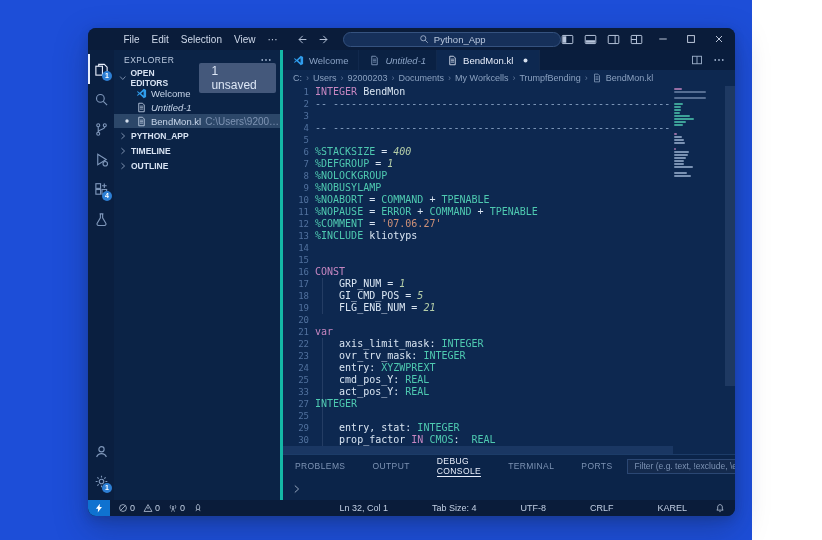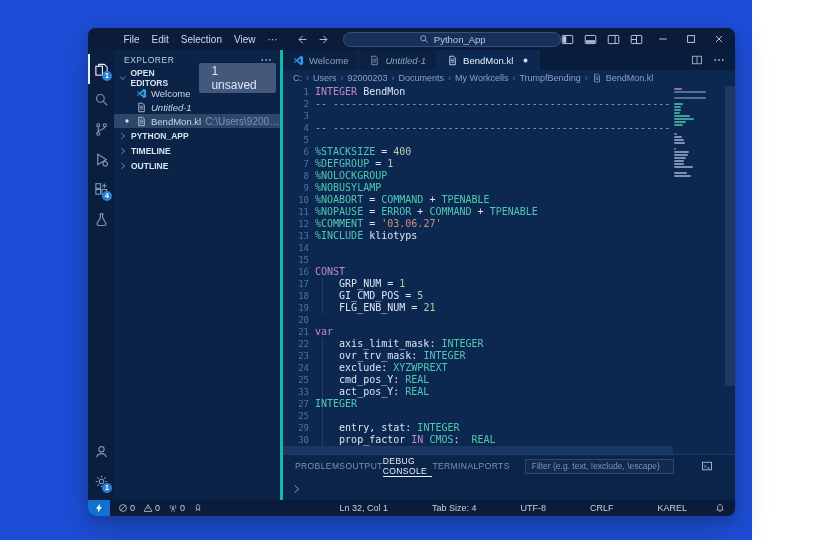--- a/index.html
+++ b/index.html
@@ -68,21 +68,21 @@
   #tab-actions .ic { width:12px; height:12px; }
 
   #breadcrumb { height:16px; flex:0 0 16px; display:flex; align-items:center; gap:4px; padding:0 10px; font-size:9px; color:#8aa0bf; background:#0d2850; }
   .crumb-sep { color:#5f7699; font-size:9px; }
   #breadcrumb .ic { width:10px; height:10px; color:#8aa0bf; }
 
   #editor { position:relative; flex:1; overflow:hidden; background:#0d2850; }
   #code { position:absolute; left:0; top:0; right:62px; font-family:"DejaVu Sans Mono", monospace; font-size:10px; line-height:12px; }
   .line { display:flex; height:12px; white-space:pre; }
   .ln { width:32px; flex:0 0 32px; text-align:right; padding-right:6px; color:#51719e; font-size:9px; }
-  .tk-kw{color:#c586c0;} .tk-dir{color:#4ec9b0;} .tk-type{color:#4ec9b0;} .tk-num{color:#b5cea8;}
+  .tk-kw{color:#c586c0;} .tk-dir{color:#4ec9b0;} .tk-type{color:#4ec9b0;} .tk-num{color:#b5cea8;font-style:italic;}
   .tk-str{color:#ce9178;} .tk-txt{color:#d9e5f2;} .tk-cmt{color:#8aa3c4;}
   .iguide { position:absolute; width:1px; background:rgba(190,210,240,.13); left:39px; }
   #cur-line { position:absolute; left:0; right:62px; bottom:0; height:8px; background:rgba(90,130,190,.18); }
   #minimap { position:absolute; top:2px; right:11px; width:50px; }
   .mm-bar { height:2px; margin-bottom:1px; border-radius:1px; opacity:.75; }
   #scrollbar { position:absolute; top:0; right:0; width:10px; height:300px; background:rgba(110,140,185,.18); }
 
   
   #panel { height:46px; flex:0 0 46px; background:#0b2449; border-top:1px solid #1c3c68; display:flex; flex-direction:column; }
   #panel-tabs { height:22px; display:flex; align-items:center; gap:15px; padding:0 12px; }
@@ -418,33 +418,33 @@
               <div class="line"><span class="ln">2</span><span class="tk-cmt">-- --------------------------------------------------------</span></div>
               <div class="line"><span class="ln">3</span></div>
               <div class="line"><span class="ln">4</span><span class="tk-cmt">-- --------------------------------------------------------</span></div>
               <div class="line"><span class="ln">5</span></div>
               <div class="line"><span class="ln">6</span><span class="tk-dir">%STACKSIZE</span><span class="tk-txt"> = </span><span class="tk-num">400</span></div>
               <div class="line"><span class="ln">7</span><span class="tk-dir">%DEFGROUP</span><span class="tk-txt"> = </span><span class="tk-num">1</span></div>
               <div class="line"><span class="ln">8</span><span class="tk-dir">%NOLOCKGROUP</span></div>
               <div class="line"><span class="ln">9</span><span class="tk-dir">%NOBUSYLAMP</span></div>
               <div class="line"><span class="ln">10</span><span class="tk-dir">%NOABORT</span><span class="tk-txt"> = </span><span class="tk-type">COMMAND</span><span class="tk-txt"> + </span><span class="tk-type">TPENABLE</span></div>
               <div class="line"><span class="ln">11</span><span class="tk-dir">%NOPAUSE</span><span class="tk-txt"> = </span><span class="tk-type">ERROR</span><span class="tk-txt"> + </span><span class="tk-type">COMMAND</span><span class="tk-txt"> + </span><span class="tk-type">TPENABLE</span></div>
-              <div class="line"><span class="ln">12</span><span class="tk-dir">%COMMENT</span><span class="tk-txt"> = </span><span class="tk-str">'03.06.27'</span></div>
+              <div class="line"><span class="ln">12</span><span class="tk-dir">%COMMENT</span><span class="tk-txt"> = </span><span class="tk-str">'07.06.27'</span></div>
               <div class="line"><span class="ln">13</span><span class="tk-dir">%INCLUDE</span><span class="tk-txt"> kliotyps</span></div>
               <div class="line"><span class="ln">14</span></div>
               <div class="line"><span class="ln">15</span></div>
               <div class="line"><span class="ln">16</span><span class="tk-kw">CONST</span></div>
               <div class="line"><span class="ln">17</span><span class="tk-txt">    GRP_NUM = </span><span class="tk-num">1</span></div>
               <div class="line"><span class="ln">18</span><span class="tk-txt">    GI_CMD_POS = </span><span class="tk-num">5</span></div>
               <div class="line"><span class="ln">19</span><span class="tk-txt">    FLG_ENB_NUM = </span><span class="tk-num">21</span></div>
               <div class="line"><span class="ln">20</span></div>
               <div class="line"><span class="ln">21</span><span class="tk-kw">var</span></div>
               <div class="line"><span class="ln">22</span><span class="tk-txt">    axis_limit_mask: </span><span class="tk-type">INTEGER</span></div>
               <div class="line"><span class="ln">23</span><span class="tk-txt">    ovr_trv_mask: </span><span class="tk-type">INTEGER</span></div>
-              <div class="line"><span class="ln">24</span><span class="tk-txt">    exclude: </span><span class="tk-type">XYZWPREXT</span></div>
+              <div class="line"><span class="ln">24</span><span class="tk-txt">    entry: </span><span class="tk-type">XYZWPREXT</span></div>
               <div class="line"><span class="ln">25</span><span class="tk-txt">    cmd_pos_Y: </span><span class="tk-type">REAL</span></div>
               <div class="line"><span class="ln">33</span><span class="tk-txt">    act_pos_Y: </span><span class="tk-type">REAL</span></div>
               <div class="line"><span class="ln">27</span><span class="tk-type">INTEGER</span></div>
               <div class="line"><span class="ln">25</span></div>
               <div class="line"><span class="ln">29</span><span class="tk-txt">    entry, stat: </span><span class="tk-type">INTEGER</span></div>
               <div class="line"><span class="ln">30</span><span class="tk-txt">    prop_factor </span><span class="tk-kw">IN</span><span class="tk-txt"> </span><span class="tk-type">CMOS</span><span class="tk-txt">:  </span><span class="tk-type">REAL</span></div>
             </div>
           <div id="cur-line"></div>
           <div id="minimap">
               <div class="mm-bar" style="width: 8.25px; background: rgb(197, 134, 192);"></div>
@@ -487,21 +487,21 @@
             <div class="iguide" style="top: 276px; height: 12px;"></div>
             <div class="iguide" style="top: 288px; height: 12px;"></div>
             <div class="iguide" style="top: 300px; height: 12px;"></div>
             <div class="iguide" style="top: 312px; height: 12px;"></div>
             <div class="iguide" style="top: 324px; height: 12px;"></div>
             <div class="iguide" style="top: 336px; height: 12px;"></div>
             <div class="iguide" style="top: 348px; height: 12px;"></div>
           </div>
         <div id="panel">
           <div id="panel-tabs">
-            <span id="panel-tab-list" style="display:flex;gap:0;height:100%">
+            <span id="panel-tab-list" style="display:flex;gap:27px;height:100%">
                 <span class="panel-tab">PROBLEMS</span>
                 <span class="panel-tab">OUTPUT</span>
                 <span class="panel-tab active">DEBUG CONSOLE</span>
                 <span class="panel-tab">TERMINAL</span>
                 <span class="panel-tab">PORTS</span>
               </span>
             <input id="panel-filter" placeholder="Filter (e.g. text, !exclude, \escape)" style="">
             <span id="panel-actions">
               <span class="ic">
                   <svg viewBox="0 0 16 16" fill="none" stroke="currentColor" stroke-width="1.2">

